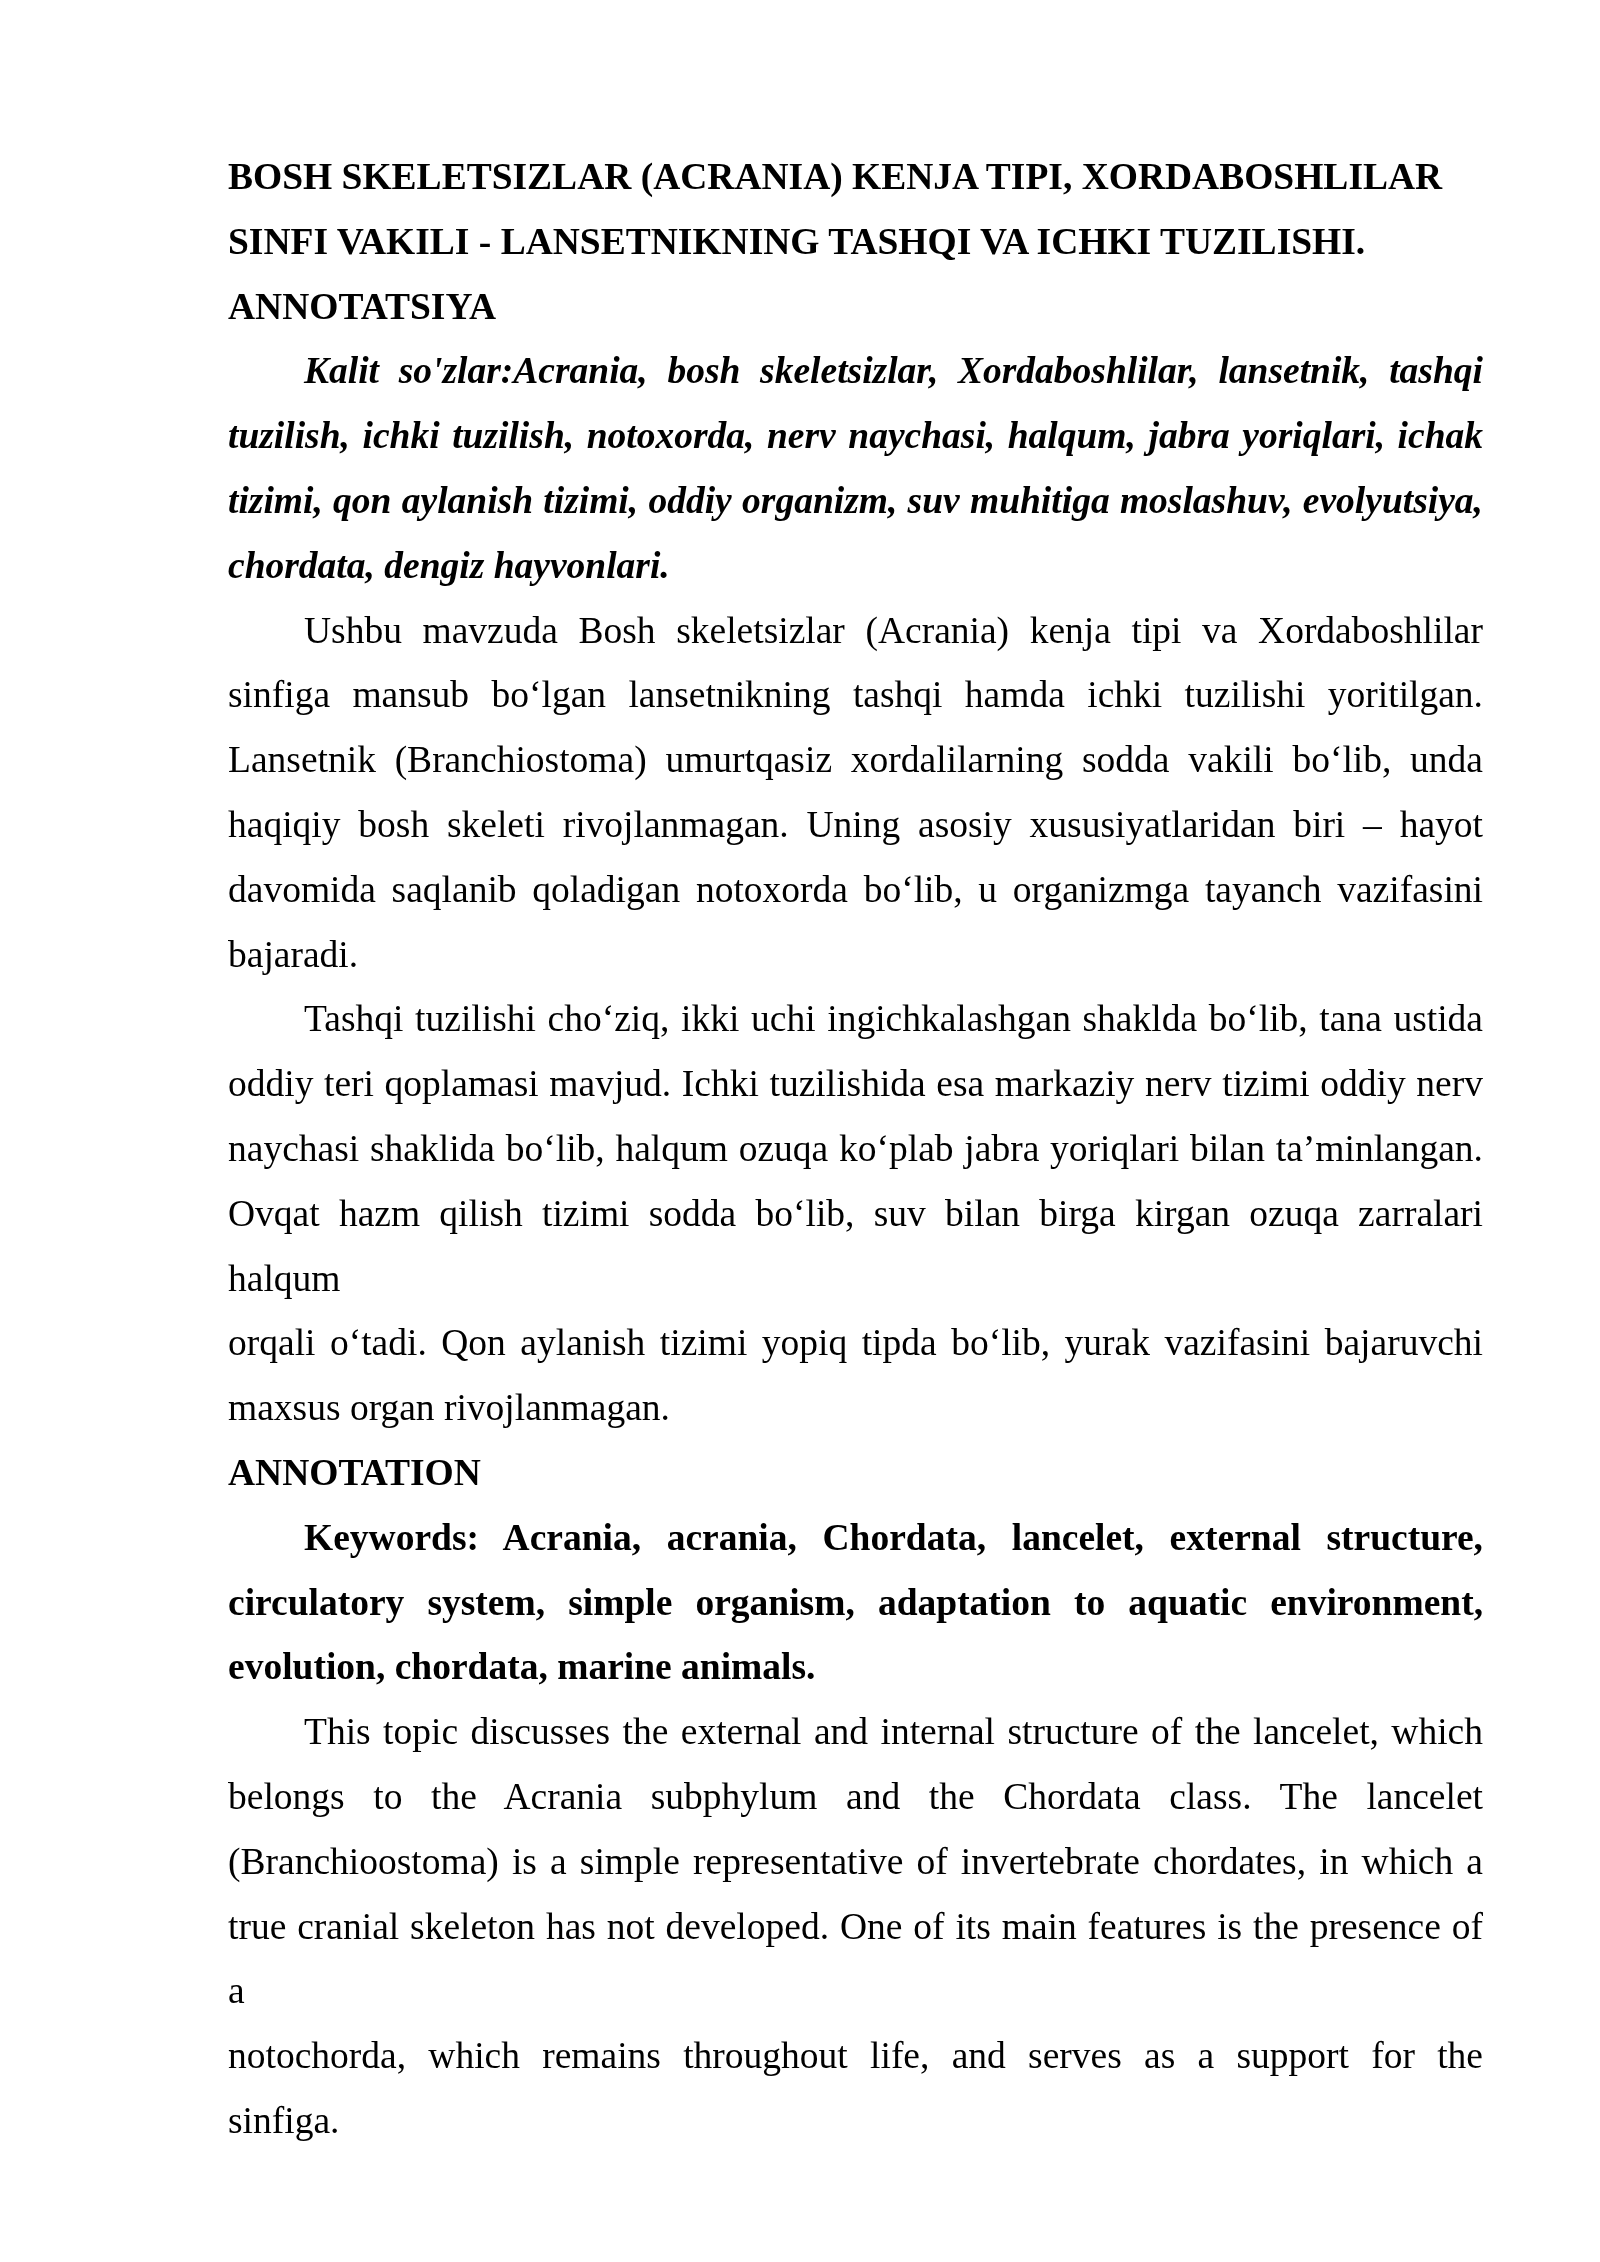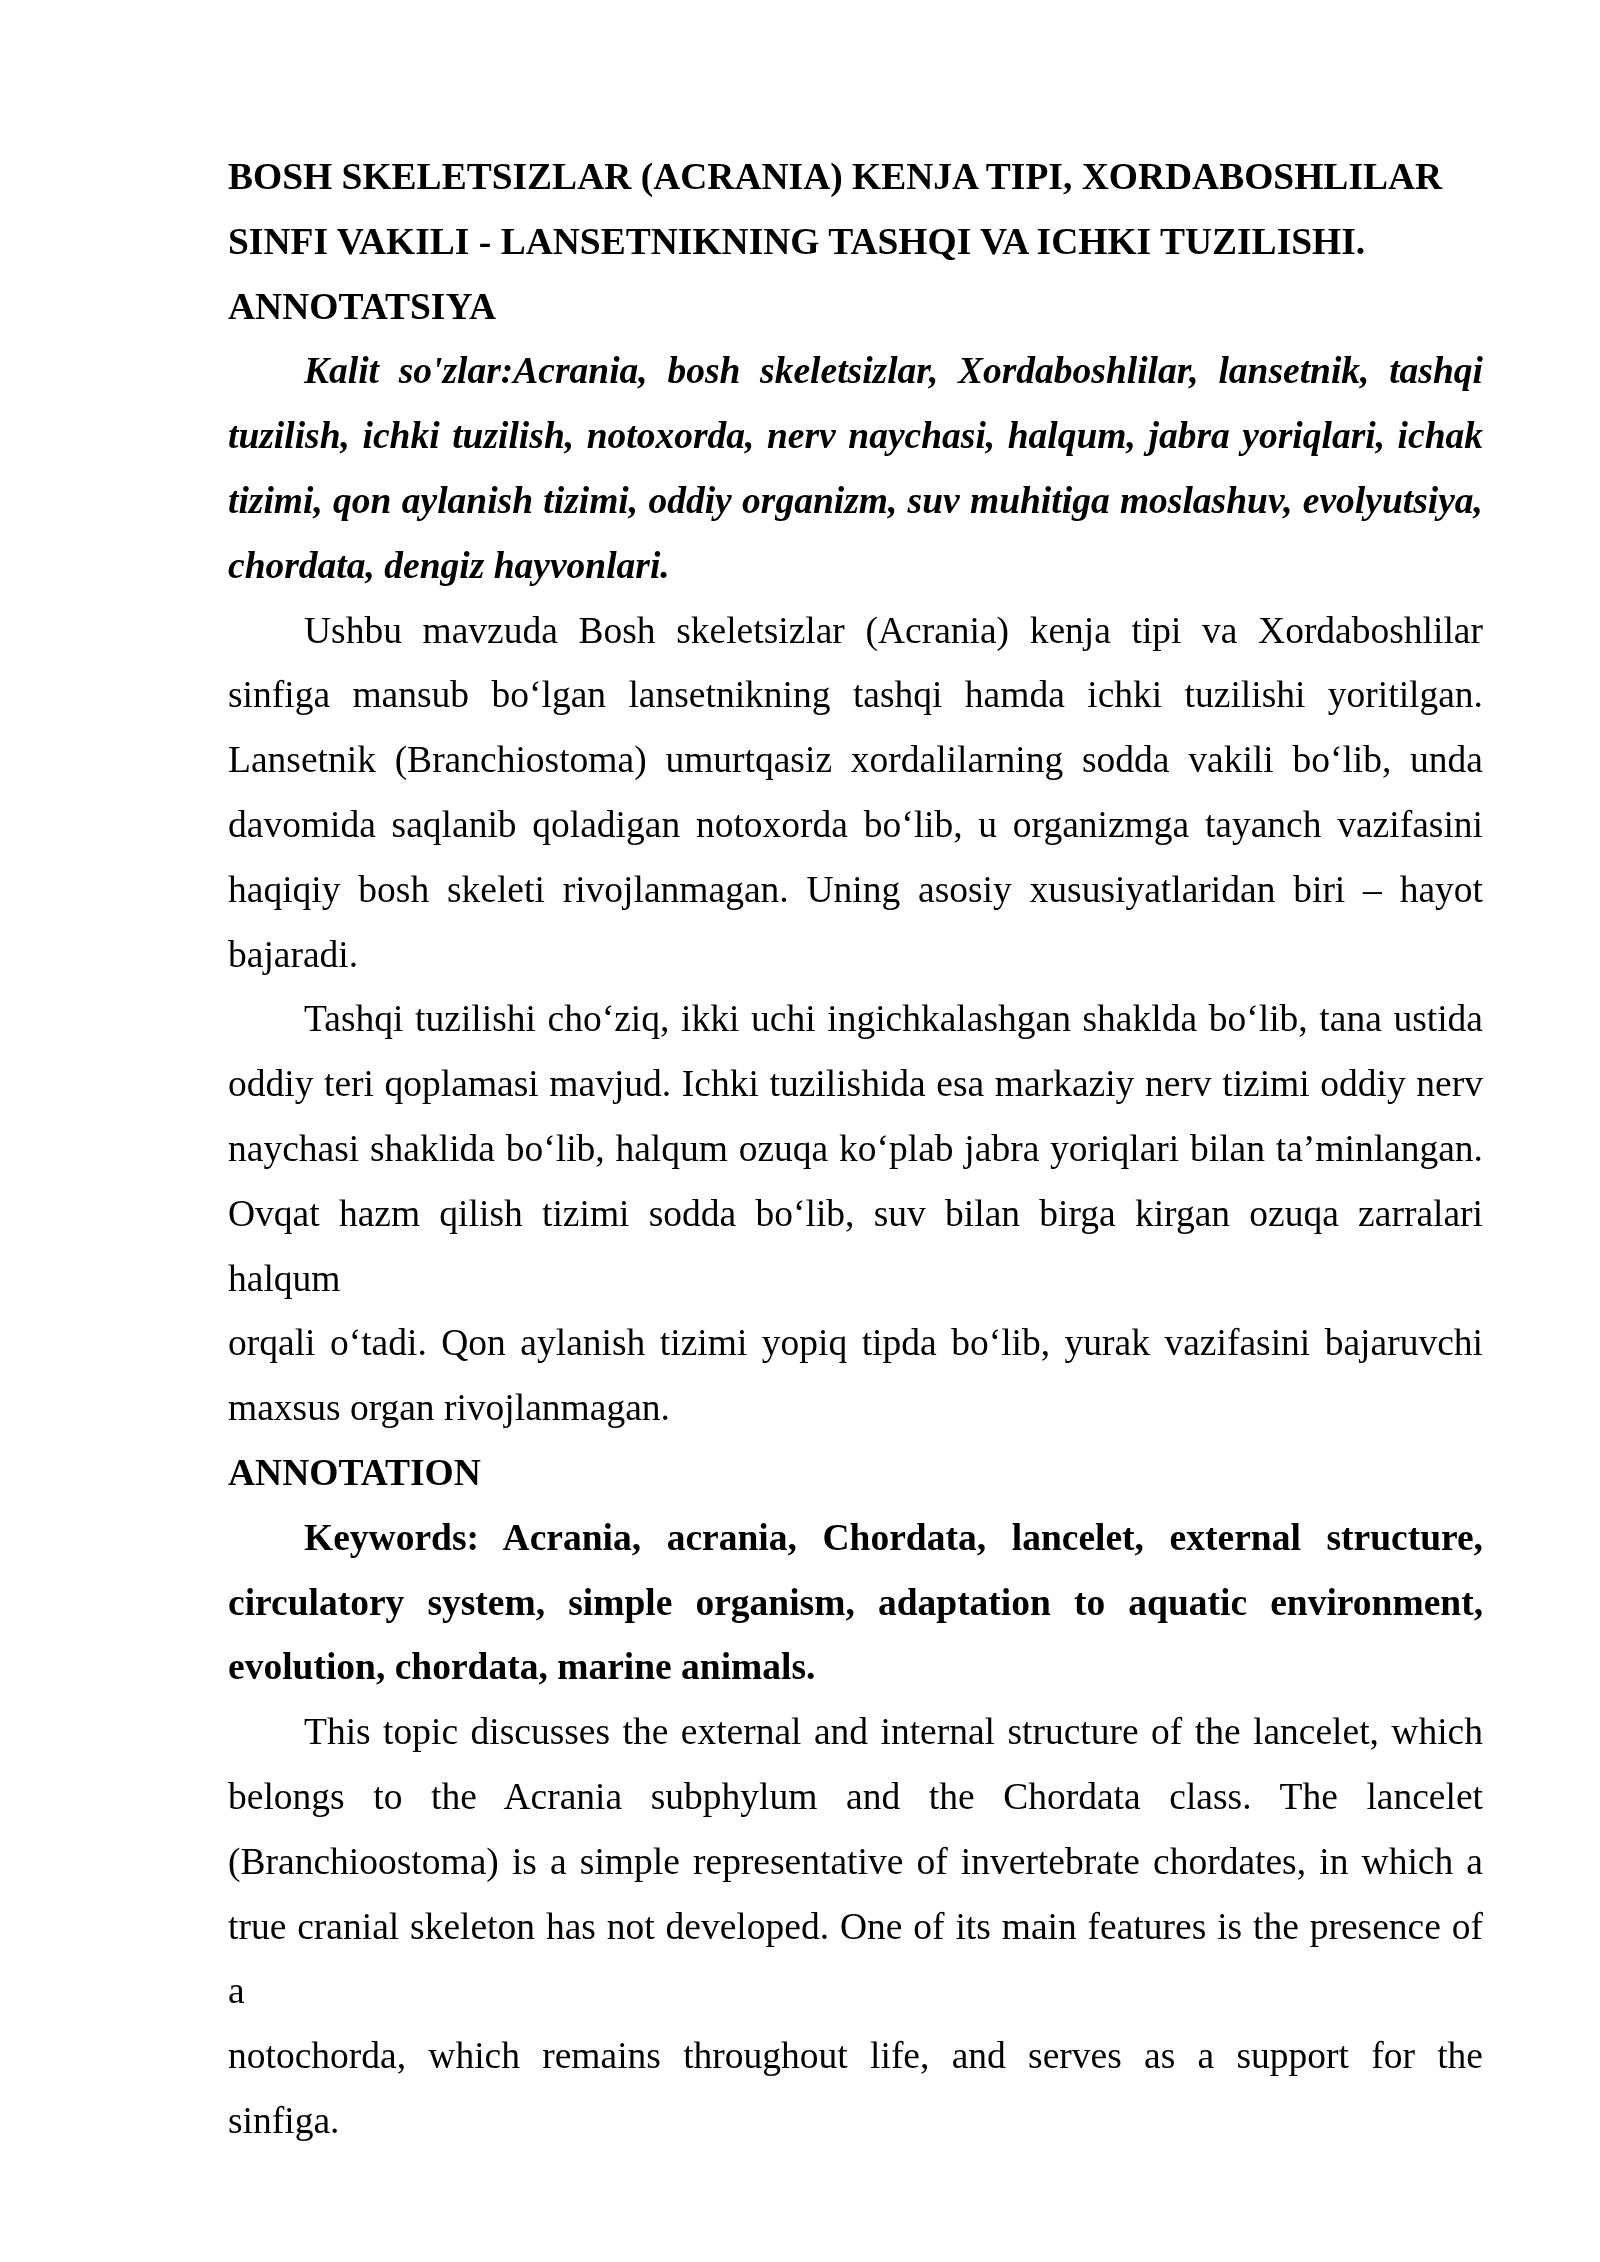--- a/index.html
+++ b/index.html
@@ -48,22 +48,22 @@
     <div class="line just firstline">Kalit so'zlar:Acrania, bosh skeletsizlar, Xordaboshlilar, lansetnik, tashqi</div>
     <div class="line just">tuzilish, ichki tuzilish, notoxorda, nerv naychasi, halqum, jabra yoriqlari, ichak</div>
     <div class="line just">tizimi, qon aylanish tizimi, oddiy organizm, suv muhitiga moslashuv, evolyutsiya,</div>
     <div class="line lastline">chordata, dengiz hayvonlari.</div>
   </div>
 
   <div class="para">
     <div class="line just firstline">Ushbu mavzuda Bosh skeletsizlar (Acrania) kenja tipi va Xordaboshlilar</div>
     <div class="line just">sinfiga mansub bo‘lgan lansetnikning tashqi hamda ichki tuzilishi yoritilgan.</div>
     <div class="line just">Lansetnik (Branchiostoma) umurtqasiz xordalilarning sodda vakili bo‘lib, unda</div>
+    <div class="line just">haqiqiy bosh skeleti rivojlanmagan. Uning asosiy xususiyatlaridan biri – hayot</div>
     <div class="line just">davomida saqlanib qoladigan notoxorda bo‘lib, u organizmga tayanch vazifasini</div>
-    <div class="line just">haqiqiy bosh skeleti rivojlanmagan. Uning asosiy xususiyatlaridan biri – hayot</div>
     <div class="line lastline">bajaradi.</div>
   </div>
 
   <div class="para">
     <div class="line just firstline">Tashqi tuzilishi cho‘ziq, ikki uchi ingichkalashgan shaklda bo‘lib, tana ustida</div>
     <div class="line just">oddiy teri qoplamasi mavjud. Ichki tuzilishida esa markaziy nerv tizimi oddiy nerv</div>
     <div class="line just">naychasi shaklida bo‘lib, halqum ozuqa ko‘plab jabra yoriqlari bilan ta’minlangan.</div>
     <div class="line just">Ovqat hazm qilish tizimi sodda bo‘lib, suv bilan birga kirgan ozuqa zarralari halqum</div>
     <div class="line just">orqali o‘tadi. Qon aylanish tizimi yopiq tipda bo‘lib, yurak vazifasini bajaruvchi</div>
     <div class="line lastline">maxsus organ rivojlanmagan.</div>

